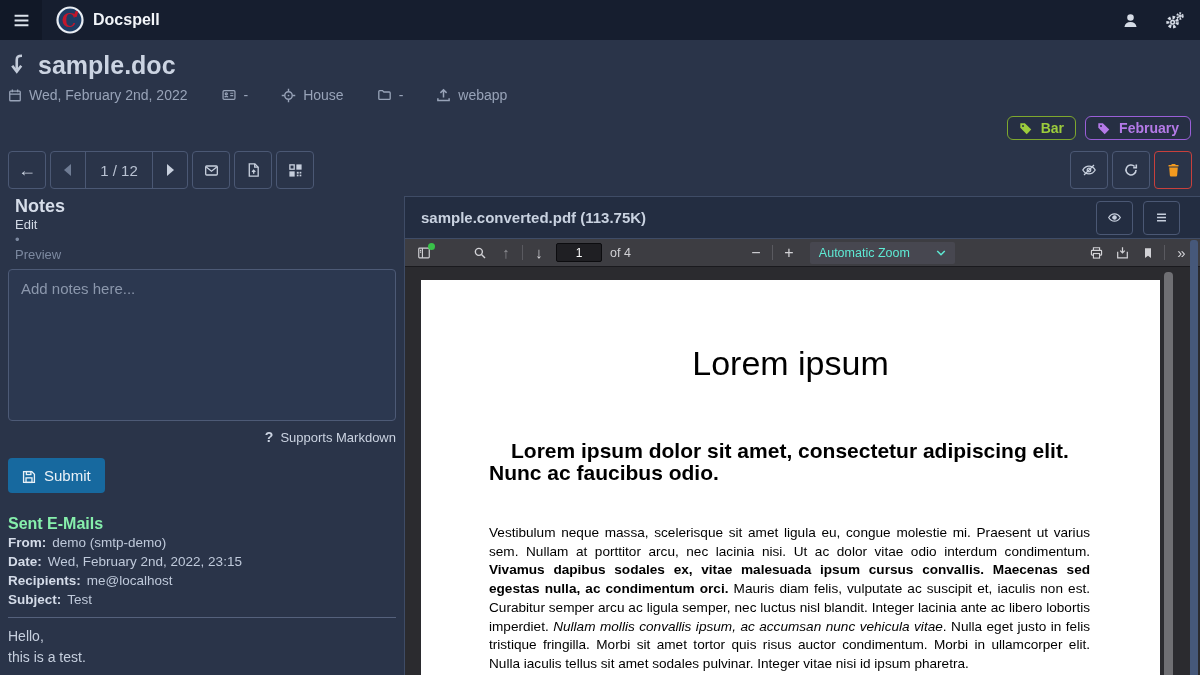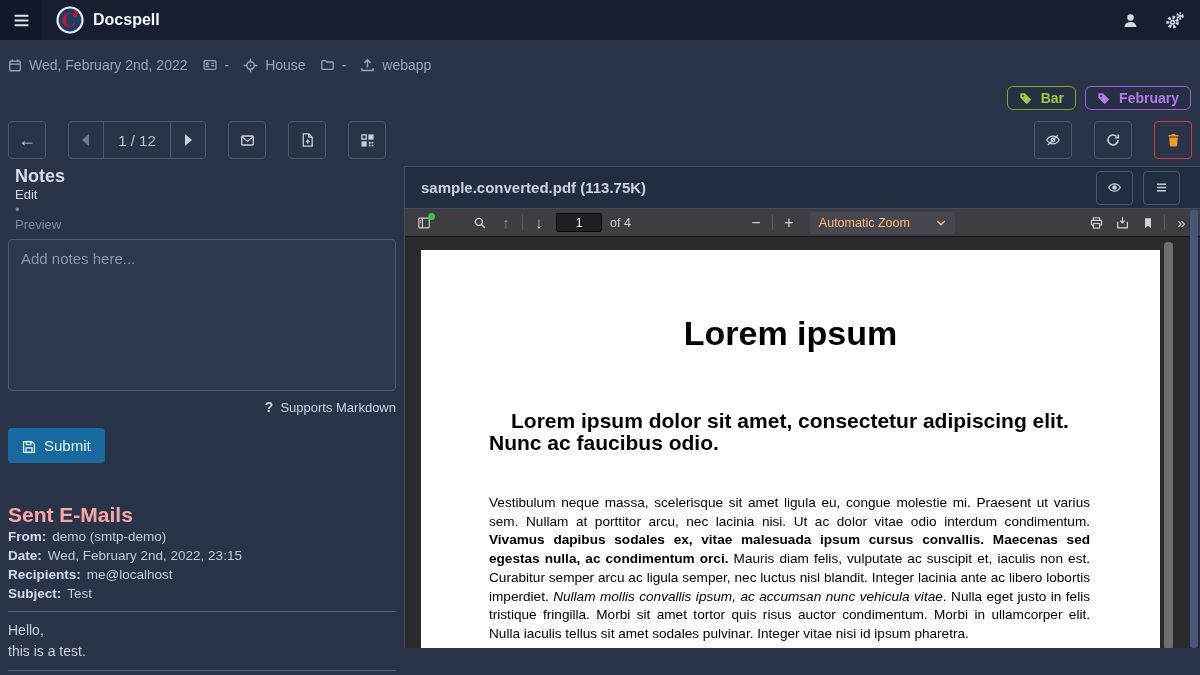--- a/index.html
+++ b/index.html
@@ -18,33 +18,33 @@
   .brand { display:flex; align-items:center; gap:9px; margin-left:14px; }
   .brand-name { color:#f2f5f9; font-weight:700; font-size:16px; }
   .nav-spacer { flex:1; }
   .nav-icon { color:#d6dce6; margin-right:26px; cursor:pointer; }
   .nav-icon.last { margin-right:16px; }
 
   
   .header { padding:10px 8px 0; }
   .title-row { display:flex; align-items:center; gap:10px; color:#ccd4e2; font-weight:700; font-size:25px; line-height:30px; }
   .title-row .ticon { color:#c3cbd9; }
-  .meta-row { display:flex; align-items:center; gap:6px; margin-top:7px; color:#98a3b8; font-size:14px; }
+  .meta-row { display:flex; align-items:center; gap:25px; margin-top:7px; color:#98a3b8; font-size:14px; }
   .meta-item { display:flex; align-items:center; gap:7px; margin-right:8px; }
 
   
   .tags-row { display:flex; justify-content:flex-end; gap:9px; padding:13px 9px 0; }
   .tag { display:inline-flex; align-items:center; gap:8px; border:1px solid; border-radius:6px; padding:3px 11px; font-weight:700; font-size:14px; cursor:pointer; background:rgba(0,0,0,0.08); }
   .tag-green { color:#9ccc3c; border-color:#7ea82e; }
   .tag-purple { color:#b57ae8; border-color:#9a5fd8; }
 
   
   .toolbar-row { display:flex; align-items:center; padding:11px 8px 0; }
   .btn { height:38px; min-width:38px; border:1px solid #4b5874; border-radius:4px; background:transparent; color:#c7cfdd; display:inline-flex; align-items:center; justify-content:center; cursor:pointer; padding:0; }
-  .btn + .btn, .btn-group + .btn, .btn + .btn-group { margin-left:22px; }
+  .btn + .btn, .btn-group + .btn, .btn + .btn-group { margin-left:4px; }
   .btn-group { display:inline-flex; border:1px solid #4b5874; border-radius:4px; }
   .btn-group .seg { height:36px; min-width:34px; display:flex; align-items:center; justify-content:center; border:none; background:transparent; color:#c7cfdd; cursor:pointer; }
   .btn-group .seg.mid { border-left:1px solid #4b5874; border-right:1px solid #4b5874; min-width:68px; font-size:15px; color:#b9c2d2; cursor:default; }
   .seg.dim { color:#6f7c94; }
   .btn.danger { border-color:#c8403c; color:#f39a1f; }
   .tb-spacer { flex:1; }
 
   
   .main { display:flex; margin-top:7px; height:482px; }
   .left-panel { width:404px; padding:0 8px; flex:none; }
@@ -57,21 +57,21 @@
   .link-preview { font-size:13px; color:#7c89a0; cursor:pointer; }
 
   .notes-input { width:100%; height:152px; margin-top:7px; background:#2c3850; border:1px solid #4d5a76; border-radius:4px; color:#d0d8e4; padding:10px 12px; font-size:15px; font-family:inherit; resize:none; }
   .notes-input::placeholder { color:#8b97ac; }
 
   .markdown-hint { display:flex; justify-content:flex-end; align-items:center; gap:7px; margin-top:4px; font-size:13px; color:#cbd3e1; cursor:pointer; }
   .q-ico { font-weight:700; font-size:14px; }
 
   .submit-btn { margin-top:13px; background:#17699f; color:#eaf1f7; border:none; border-radius:4px; padding:9px 14px; font-size:15px; display:inline-flex; align-items:flex-end; gap:8px; cursor:pointer; }
 
-  .sent-heading { margin-top:40px; font-size:21px; font-weight:700; color:#fca5a5; }
+  .sent-heading { margin-top:22px; font-size:16px; font-weight:700; color:#86efac; }
   .mail-fields { font-size:13.5px; line-height:19px; color:#bfc9da; }
   .mail-fields b { color:#d4dbe8; margin-right:6px; }
   .divider { border-top:1px solid #55617c; margin:8px 0; }
   .mail-body { font-size:14px; line-height:21px; color:#c6cfde; }
   .close-row { display:flex; justify-content:flex-end; margin-top:10px; }
   .close-btn { width:36px; height:35px; border:1px solid #4b5874; border-radius:4px; background:transparent; color:#c7cfdd; font-size:17px; line-height:1; cursor:pointer; }
 
   
   .right-panel { flex:1; display:flex; flex-direction:column; position:relative; border-left:1px solid #3f4c66; }
   .attach-header { height:43px; flex:none; background:#232d41; border-top:1px solid #3f4c66; border-bottom:1px solid #3f4c66; display:flex; align-items:center; padding:6px 16px; }
@@ -84,28 +84,28 @@
   
   .pdf-toolbar { height:28px; flex:none; background:#3d3d42; border-bottom:1px solid #1a1a1e; display:flex; align-items:center; padding:0 6px; color:#d2d2d6; font-size:13px; }
   .pt-btn { width:26px; height:24px; display:flex; align-items:center; justify-content:center; cursor:pointer; background:transparent; border:none; color:#d2d2d6; position:relative; padding:0; }
   .pt-btn.dim { color:#8e8e93; }
   .pt-sep { width:1px; height:15px; background:#5a5a60; margin:0 3px; }
   .green-dot { position:absolute; top:2px; right:2px; width:7px; height:7px; border-radius:50%; background:#39c249; }
   .pt-find { margin-left:30px; }
   .page-input { width:46px; height:19px; background:#1f1f23; border:1px solid #0c0c0f; border-radius:2px; color:#fff; font-size:12px; text-align:center; margin-left:4px; font-family:inherit; }
   .of-label { font-size:12.5px; margin-left:8px; }
   .pt-mid { display:flex; align-items:center; margin-left:112px; }
-  .zoom-select { height:22px; background:#474750; border-radius:2px; display:flex; align-items:center; padding:0 9px; margin-left:8px; font-size:12.5px; gap:26px; cursor:pointer; color:#fdba74; }
+  .zoom-select { height:22px; background:#474750; border-radius:2px; display:flex; align-items:center; padding:0 9px; margin-left:8px; font-size:12.5px; gap:26px; cursor:pointer; color:#5eead4; }
   .pt-right { display:flex; align-items:center; margin-left:auto; }
   .dbl-chevron { font-size:15px; letter-spacing:-1px; }
 
   
   .pdf-viewer { flex:1; background:#2b2b2f; position:relative; overflow:hidden; }
   .pdf-page { position:absolute; left:16px; top:13px; width:739px; height:980px; background:#ffffff; color:#000; }
-  .pdf-page h1 { margin:64px 0 0; text-align:center; font-size:34px; font-weight:700; font-family:"Liberation Sans",sans-serif; }
+  .pdf-page h1 { margin:64px 0 0; text-align:center; font-size:34px; font-weight:400; font-family:"Liberation Sans",sans-serif; }
   .pdf-page h2 { margin:57px 70px 0 68px; font-size:21px; line-height:22px; font-weight:700; text-indent:22px; }
   .pdf-page p { margin:40px 70px 0 68px; font-size:13.6px; line-height:18.7px; text-align:justify; }
   .pdf-scroll-thumb { position:absolute; right:27px; top:5px; bottom:-2px; width:9px; border-radius:4px; background:#6f6f73; cursor:pointer; }
   .outer-scrollbar { position:absolute; right:2px; top:44px; bottom:0; width:8px; background:#46587a; border-radius:3px; cursor:pointer; z-index:5; }
 </style>
 </head>
 <body>
 
 <div class="navbar">
   <div class="nav-burger">
@@ -133,20 +133,29 @@
     <svg width="19" height="19" viewBox="0 0 16 16" fill="none" stroke="currentColor">
       <circle cx="6.4" cy="9.4" r="4" stroke-width="2.6" stroke-dasharray="2.1 1.55"></circle>
       <circle cx="6.4" cy="9.4" r="1.5" stroke-width="1.3"></circle>
       <circle cx="12.6" cy="4.2" r="2.2" stroke-width="1.9" stroke-dasharray="1.35 1.05"></circle>
       <circle cx="12.6" cy="4.2" r="0.8" stroke-width="1"></circle>
     </svg>
   </span>
 </div>
 
 <div class="header">
+  <div class="title-row">
+    <span class="ticon">
+      <svg width="20" height="24" viewBox="0 0 16 18" fill="none" stroke="currentColor" stroke-width="2.1">
+          <path d="M11.2 1.6c-3.4 0-4.2 1.1-4.2 3.4v7.6"></path>
+          <path d="M3.4 9.6l3.6 4.6 3.6-4.6"></path>
+        </svg>
+    </span>
+    <span>sample.doc</span>
+  </div>
   <div class="meta-row">
     <span class="meta-item">
       <svg width="14" height="15" viewBox="0 0 16 16" fill="none" stroke="currentColor" stroke-width="1.5">
           <rect x="2" y="3" width="12" height="11" rx="1"></rect>
           <path d="M5 1v3.4M11 1v3.4M2 6.4h12"></path>
         </svg>
       <span>Wed, February 2nd, 2022</span>
     </span>
     <span class="meta-item">
       <svg width="16" height="14" viewBox="0 0 16 16" fill="none" stroke="currentColor" stroke-width="1.4">

